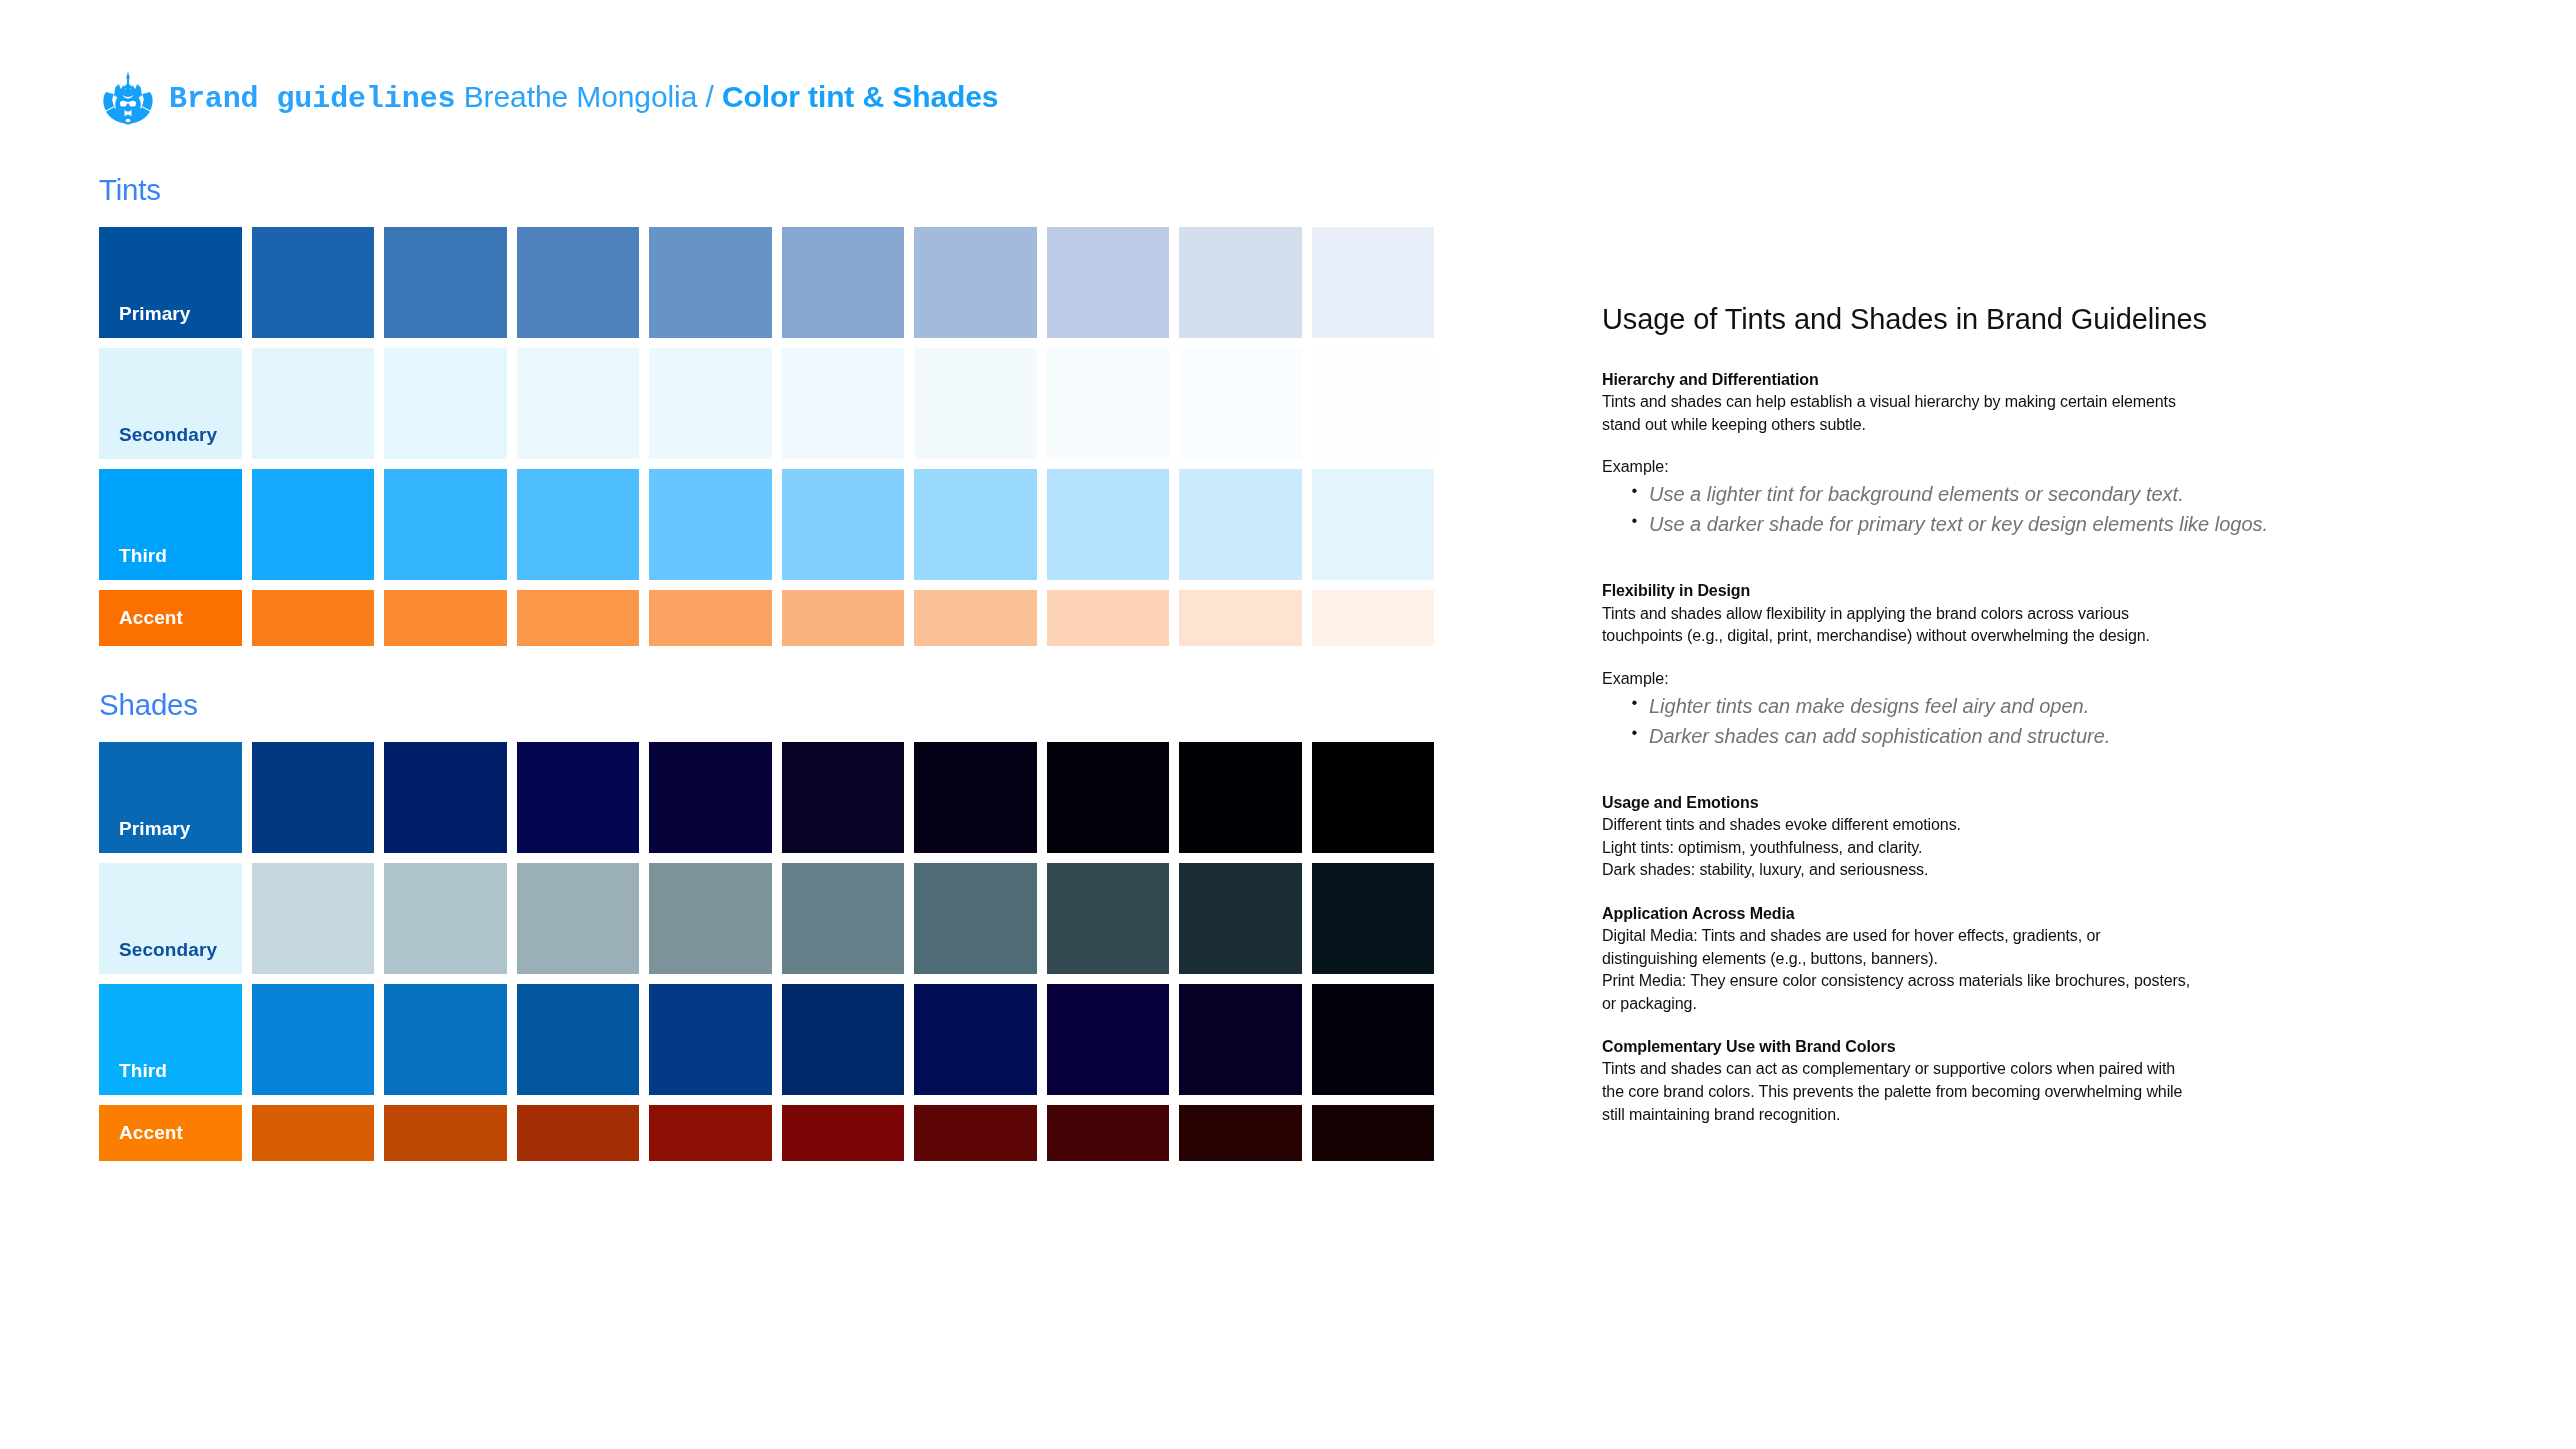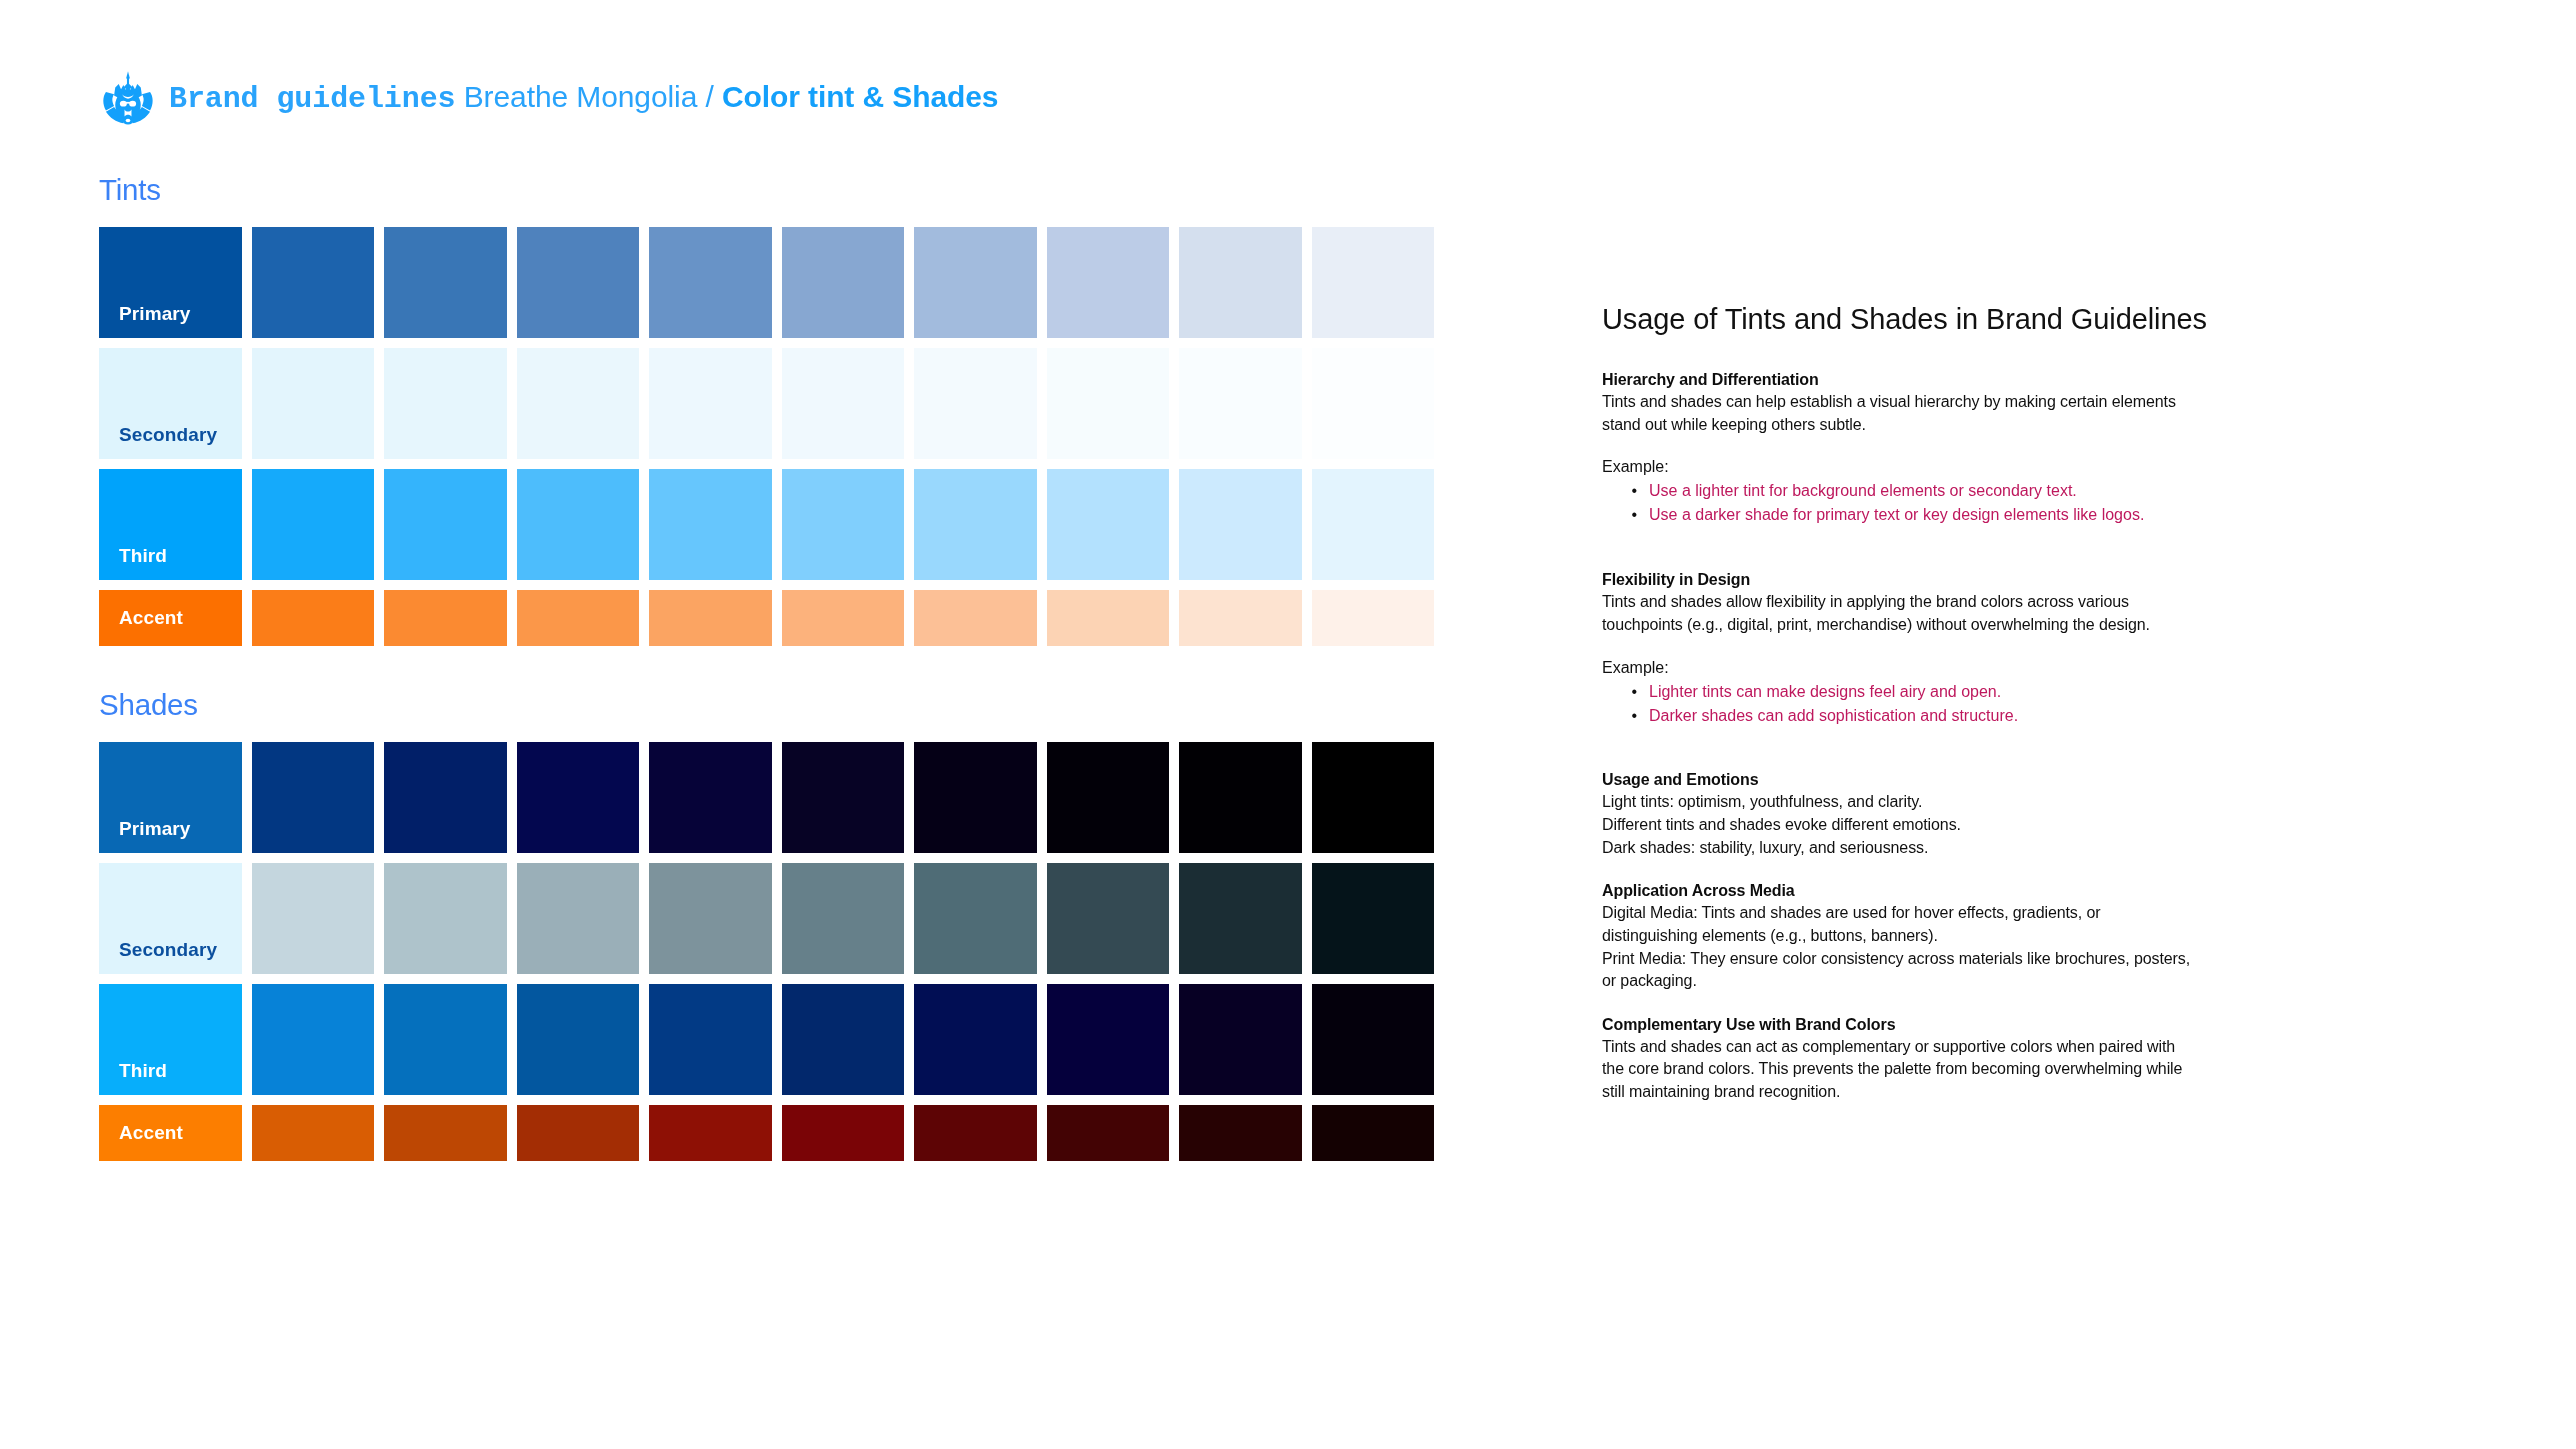--- a/index.html
+++ b/index.html
@@ -144,26 +144,27 @@
     color: #101010;
     line-height: 1.42;
     margin: 20px 0 0 0;
   }
   .bullets {
     margin: 1.3px 0 0 0;
     padding: 0 0 0 47px;
     list-style: none;
   }
   .bullets li {
-    font-size: 16px;
-    color: #be185d;
+    font-size: 20px;
+    color: #737373;
     line-height: 1.42;
     position: relative;
     padding-left: 0;
     margin-bottom: 1.3px;
+    font-style: italic;
   }
   .bullets li::before {
     content: "\2022";
     position: absolute;
     left: -17.4px;
     top: 0;
     font-size: 16px;
     color: #101010;
   }
   .spacer-sm { height: 20px; }
@@ -338,22 +339,22 @@
         <p class="block-line">touchpoints (e.g., digital, print, merchandise) without overwhelming the design.</p>
         <p class="example-label">Example:</p>
         <ul class="bullets">
           <li>Lighter tints can make designs feel airy and open.</li>
           <li>Darker shades can add sophistication and structure.</li>
         </ul>
         <div class="spacer-sm"></div>
       </div>
       <div class="usage-block">
         <p class="block-title">Usage and Emotions</p>
+        <p class="block-line">Different tints and shades evoke different emotions.</p>
         <p class="block-line">Light tints: optimism, youthfulness, and clarity.</p>
-        <p class="block-line">Different tints and shades evoke different emotions.</p>
         <p class="block-line">Dark shades: stability, luxury, and seriousness.</p>
       </div>
       <div class="usage-block">
         <p class="block-title">Application Across Media</p>
         <p class="block-line">Digital Media: Tints and shades are used for hover effects, gradients, or</p>
         <p class="block-line">distinguishing elements (e.g., buttons, banners).</p>
         <p class="block-line">Print Media: They ensure color consistency across materials like brochures, posters,</p>
         <p class="block-line">or packaging.</p>
       </div>
       <div class="usage-block">

